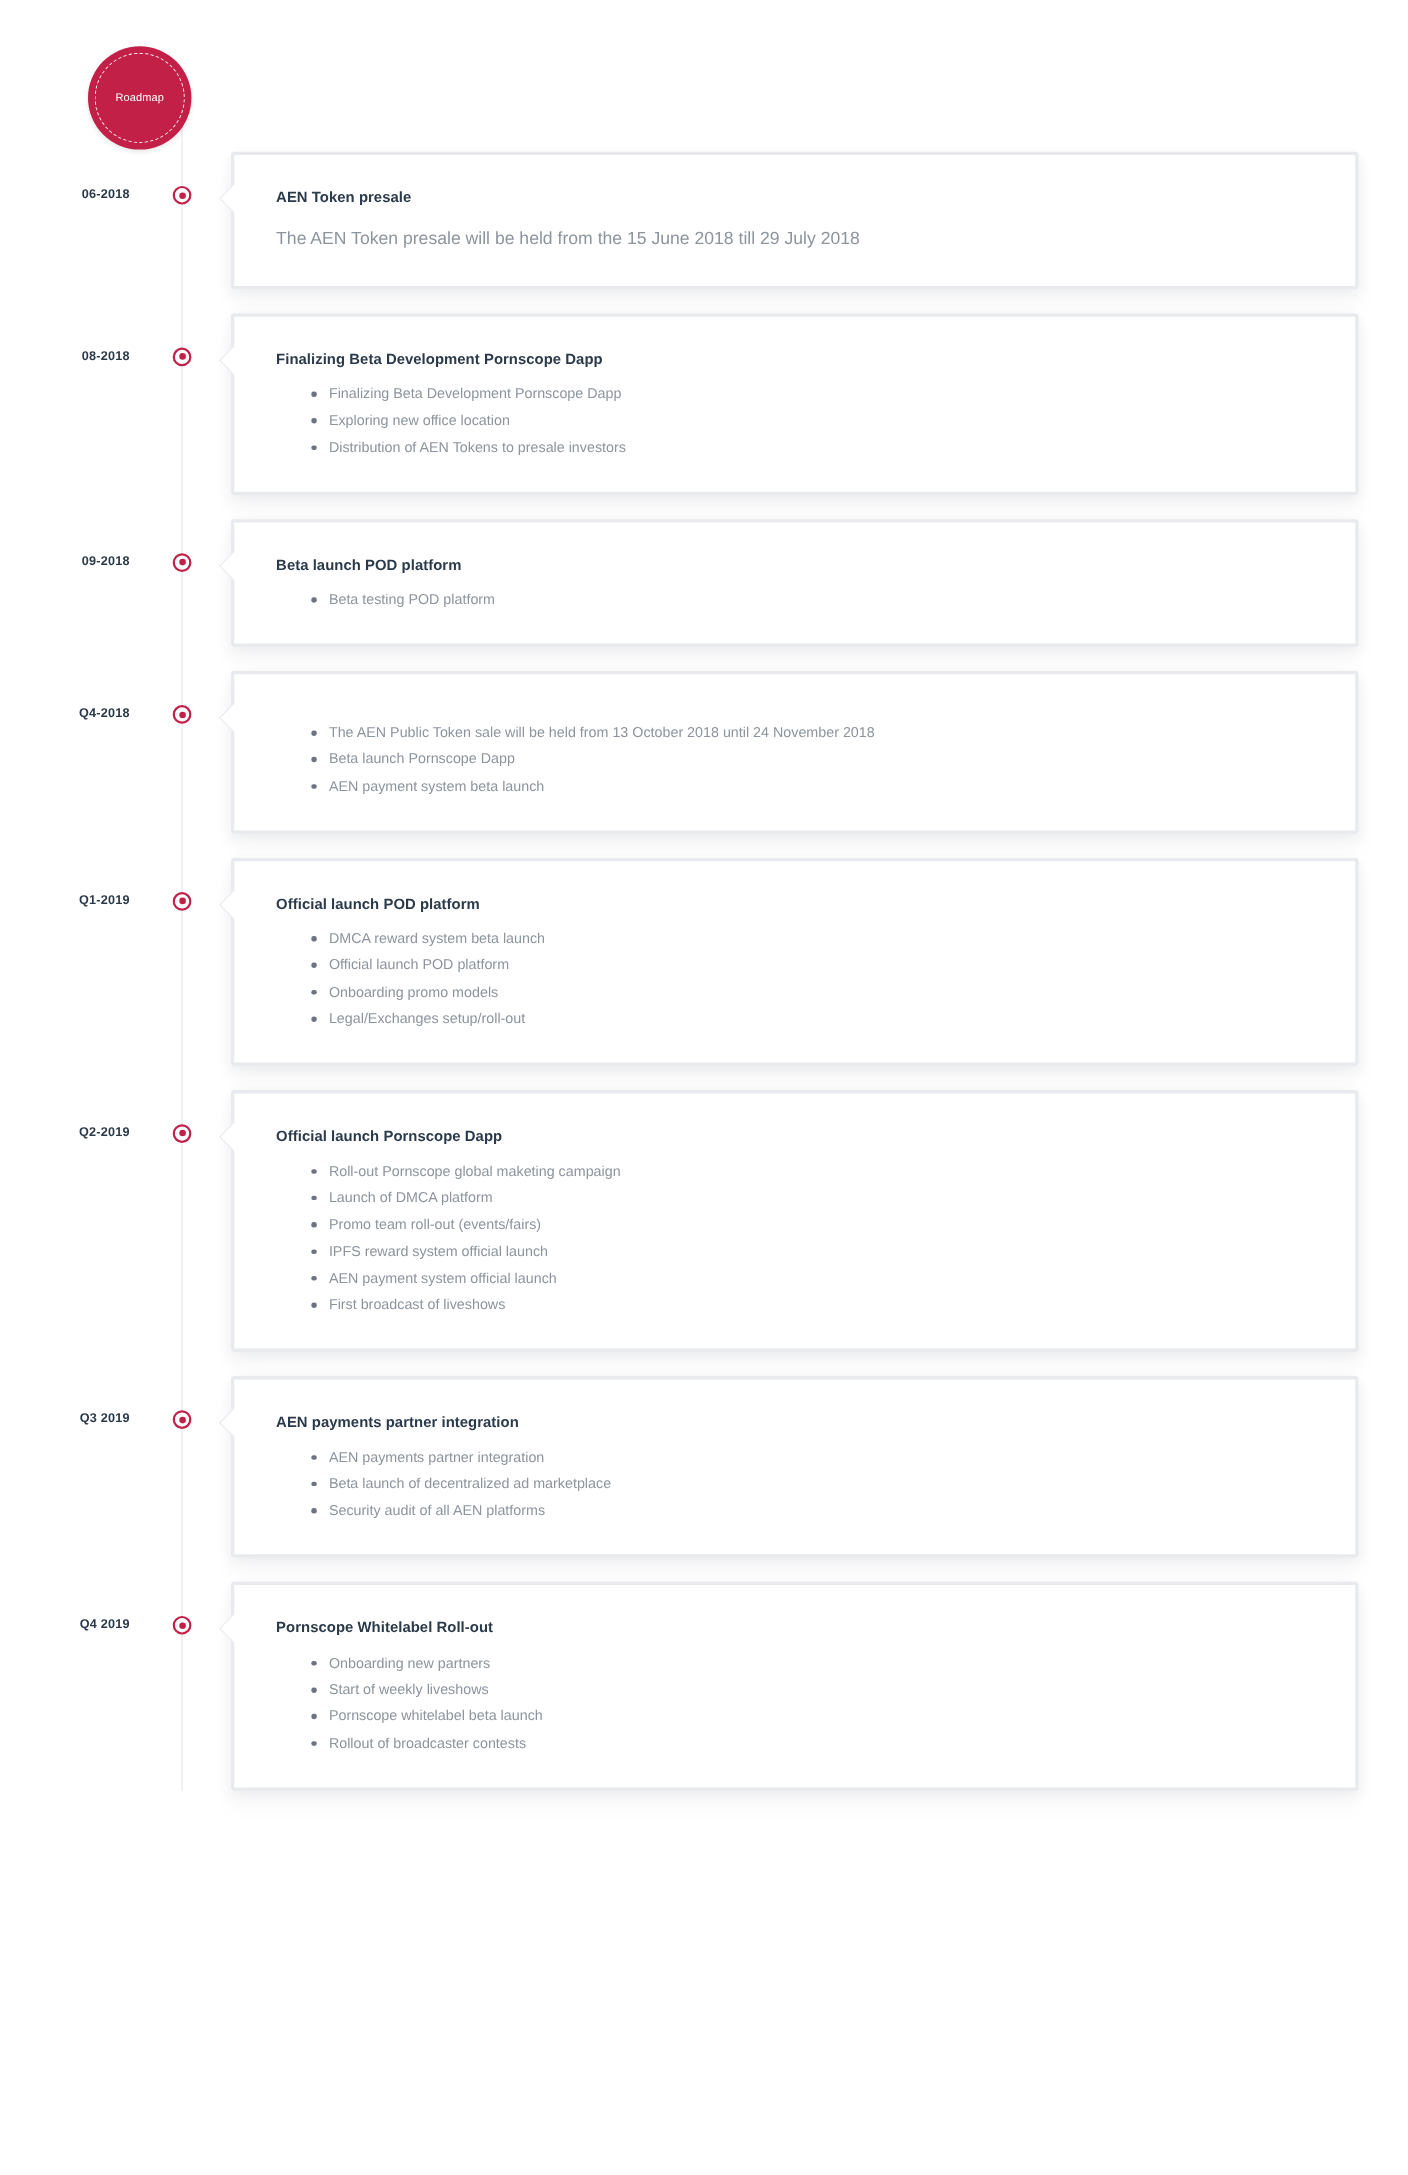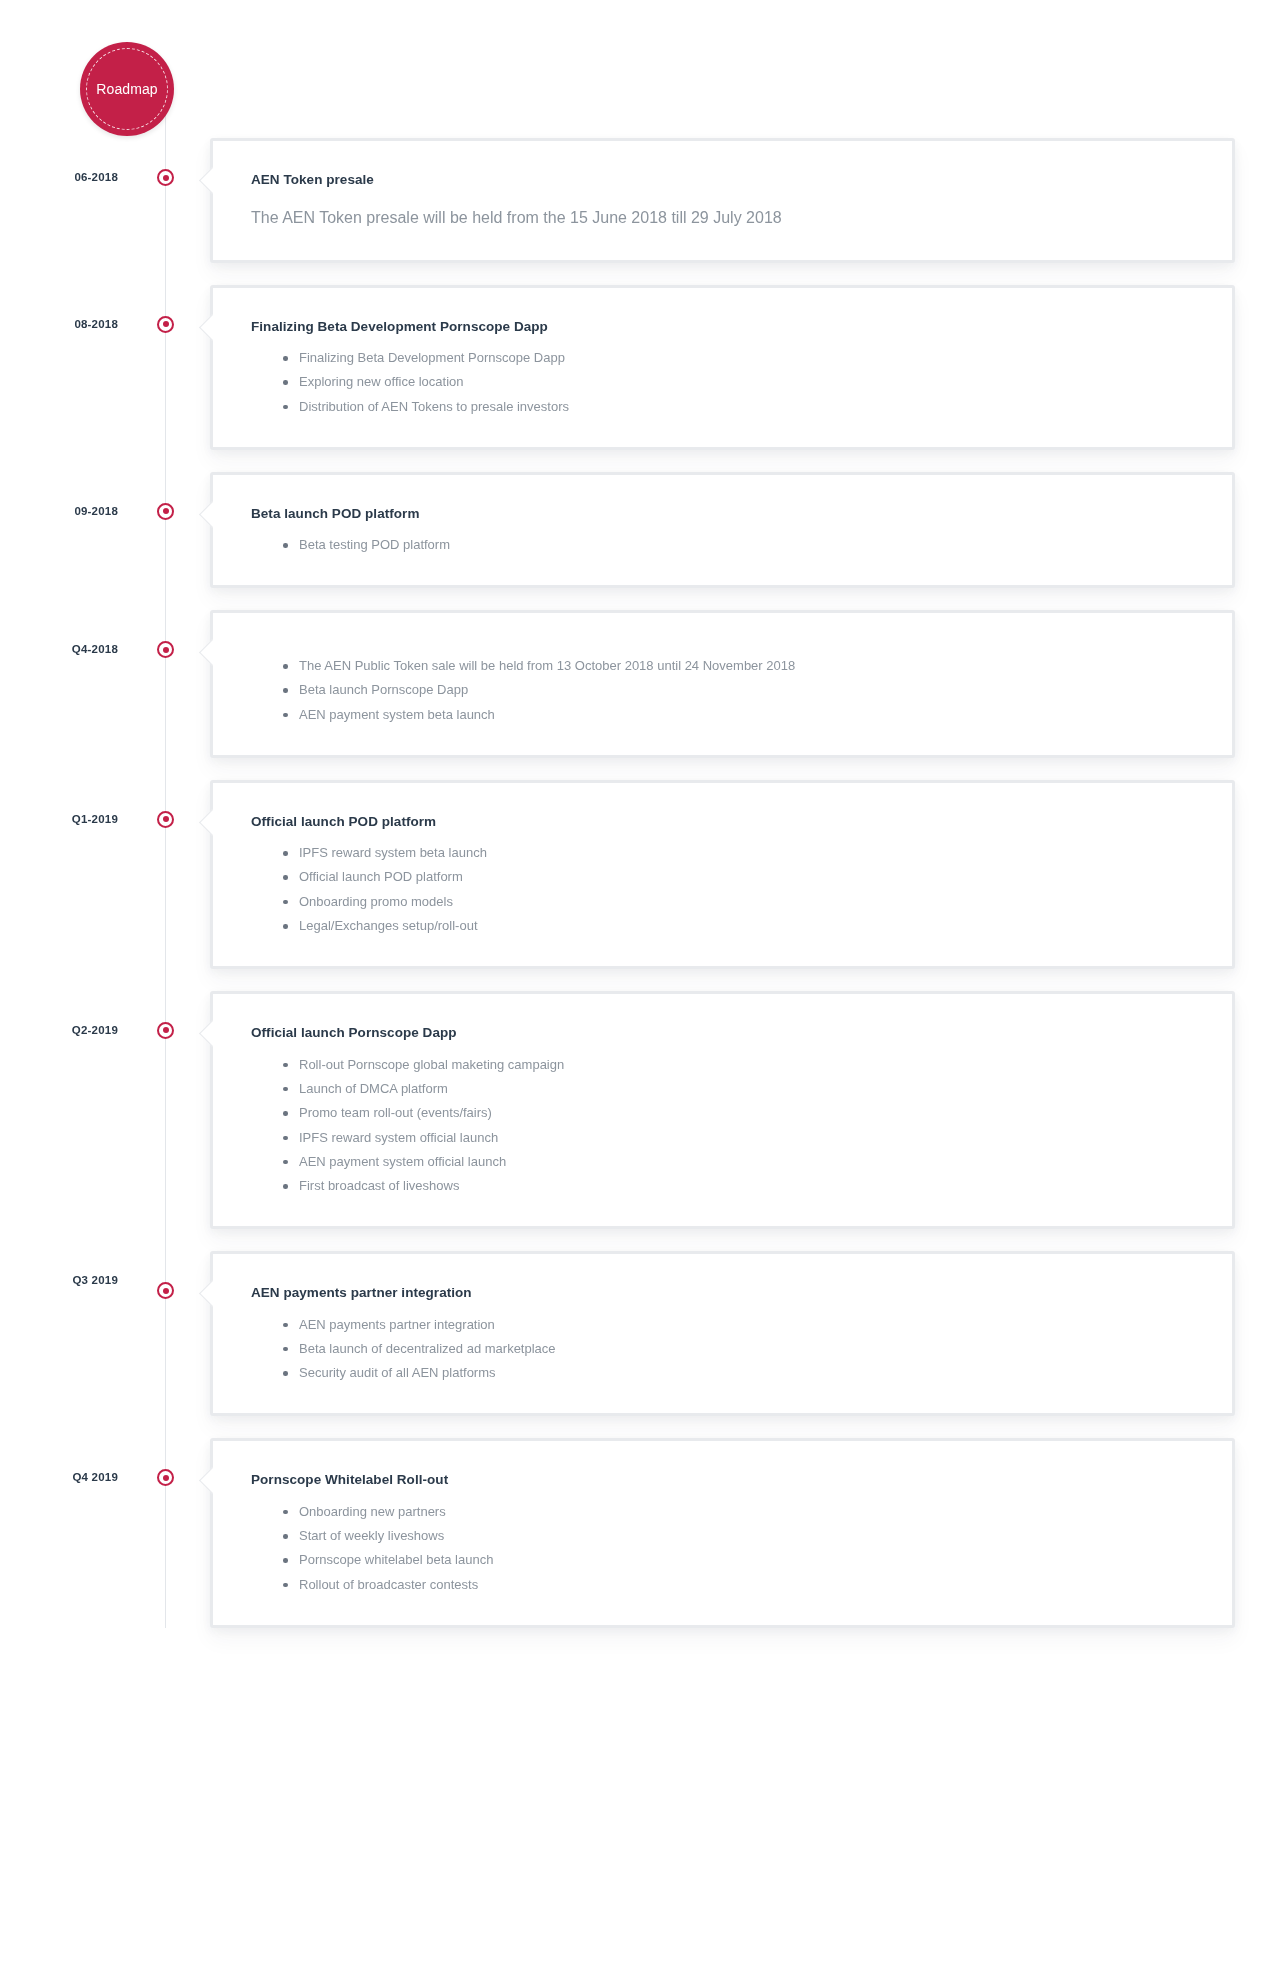--- a/index.html
+++ b/index.html
@@ -60,21 +60,21 @@
     top: 6px;
     right: 6px;
     bottom: 6px;
     border-radius: 50%;
     border: 1px dashed rgba(255,255,255,0.85);
     pointer-events: none;
   }
   .badge-label {
     position: relative;
     color: #ffffff;
-    font-size: 14px;
+    font-size: 10px;
     font-weight: 400;
     letter-spacing: .1px;
     z-index: 2;
   }
 
   
   .tl-row {
     position: relative;
     display: block;
     z-index: 2;
@@ -244,21 +244,21 @@
             <li>AEN payment system beta launch</li>
           </ul>
         </div>
       </div>
       <div class="tl-row" style="margin-bottom: 22px;">
         <div class="tl-date" style="top: 33px; padding-left: 12px;">Q1-2019</div>
         <div class="tl-dot" style="top: 31px;"></div>
         <div class="tl-card" style="--notch-top: 31px;">
           <div class="card-title">Official launch POD platform</div>
           <ul class="card-list">
-            <li>IPFS reward system beta launch</li>
+            <li>DMCA reward system beta launch</li>
             <li>Official launch POD platform</li>
             <li>Onboarding promo models</li>
             <li>Legal/Exchanges setup/roll-out</li>
           </ul>
         </div>
       </div>
       <div class="tl-row" style="margin-bottom: 22px;">
         <div class="tl-date" style="top: 33px;">Q2-2019</div>
         <div class="tl-dot" style="top: 31px;"></div>
         <div class="tl-card" style="--notch-top: 31px;">
@@ -267,21 +267,21 @@
             <li>Roll-out Pornscope global maketing campaign</li>
             <li>Launch of DMCA platform</li>
             <li>Promo team roll-out (events/fairs)</li>
             <li>IPFS reward system official launch</li>
             <li>AEN payment system official launch</li>
             <li>First broadcast of liveshows</li>
           </ul>
         </div>
       </div>
       <div class="tl-row" style="margin-bottom: 22px;">
-        <div class="tl-date" style="top: 23px;">Q3 2019</div>
+        <div class="tl-date" style="top: 33px;">Q3 2019</div>
         <div class="tl-dot" style="top: 31px;"></div>
         <div class="tl-card" style="--notch-top: 31px;">
           <div class="card-title">AEN payments partner integration</div>
           <ul class="card-list">
             <li>AEN payments partner integration</li>
             <li>Beta launch of decentralized ad marketplace</li>
             <li>Security audit of all AEN platforms</li>
           </ul>
         </div>
       </div>

